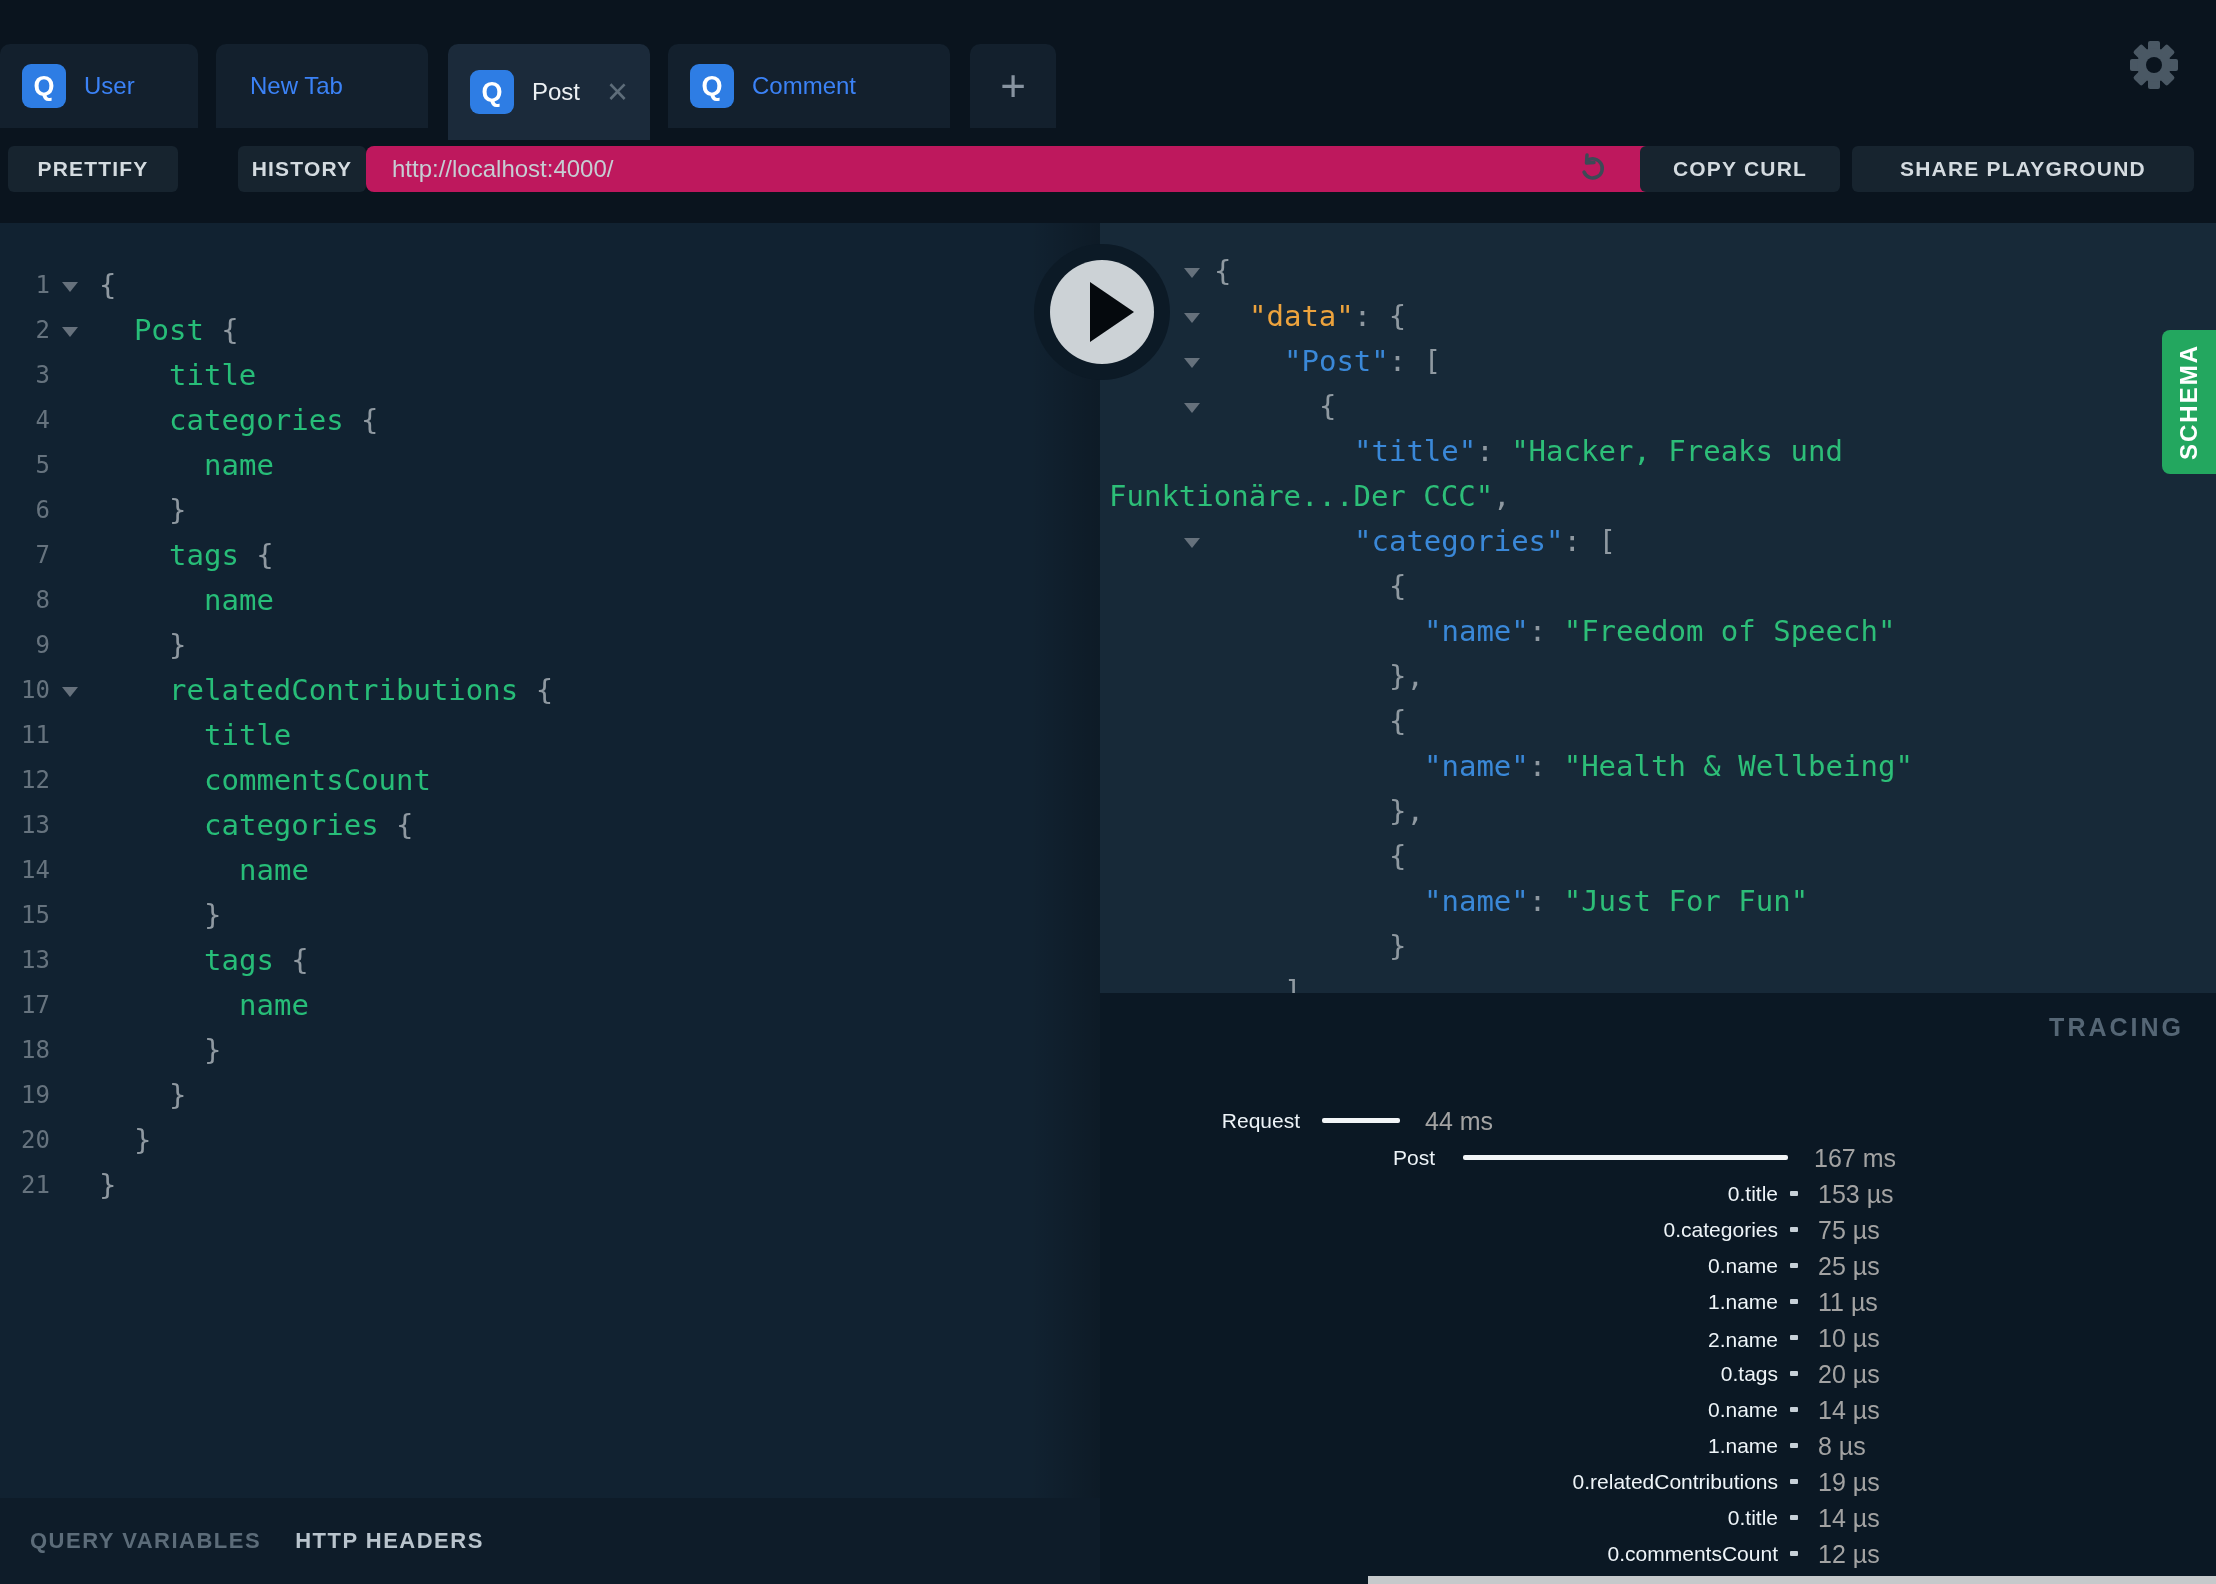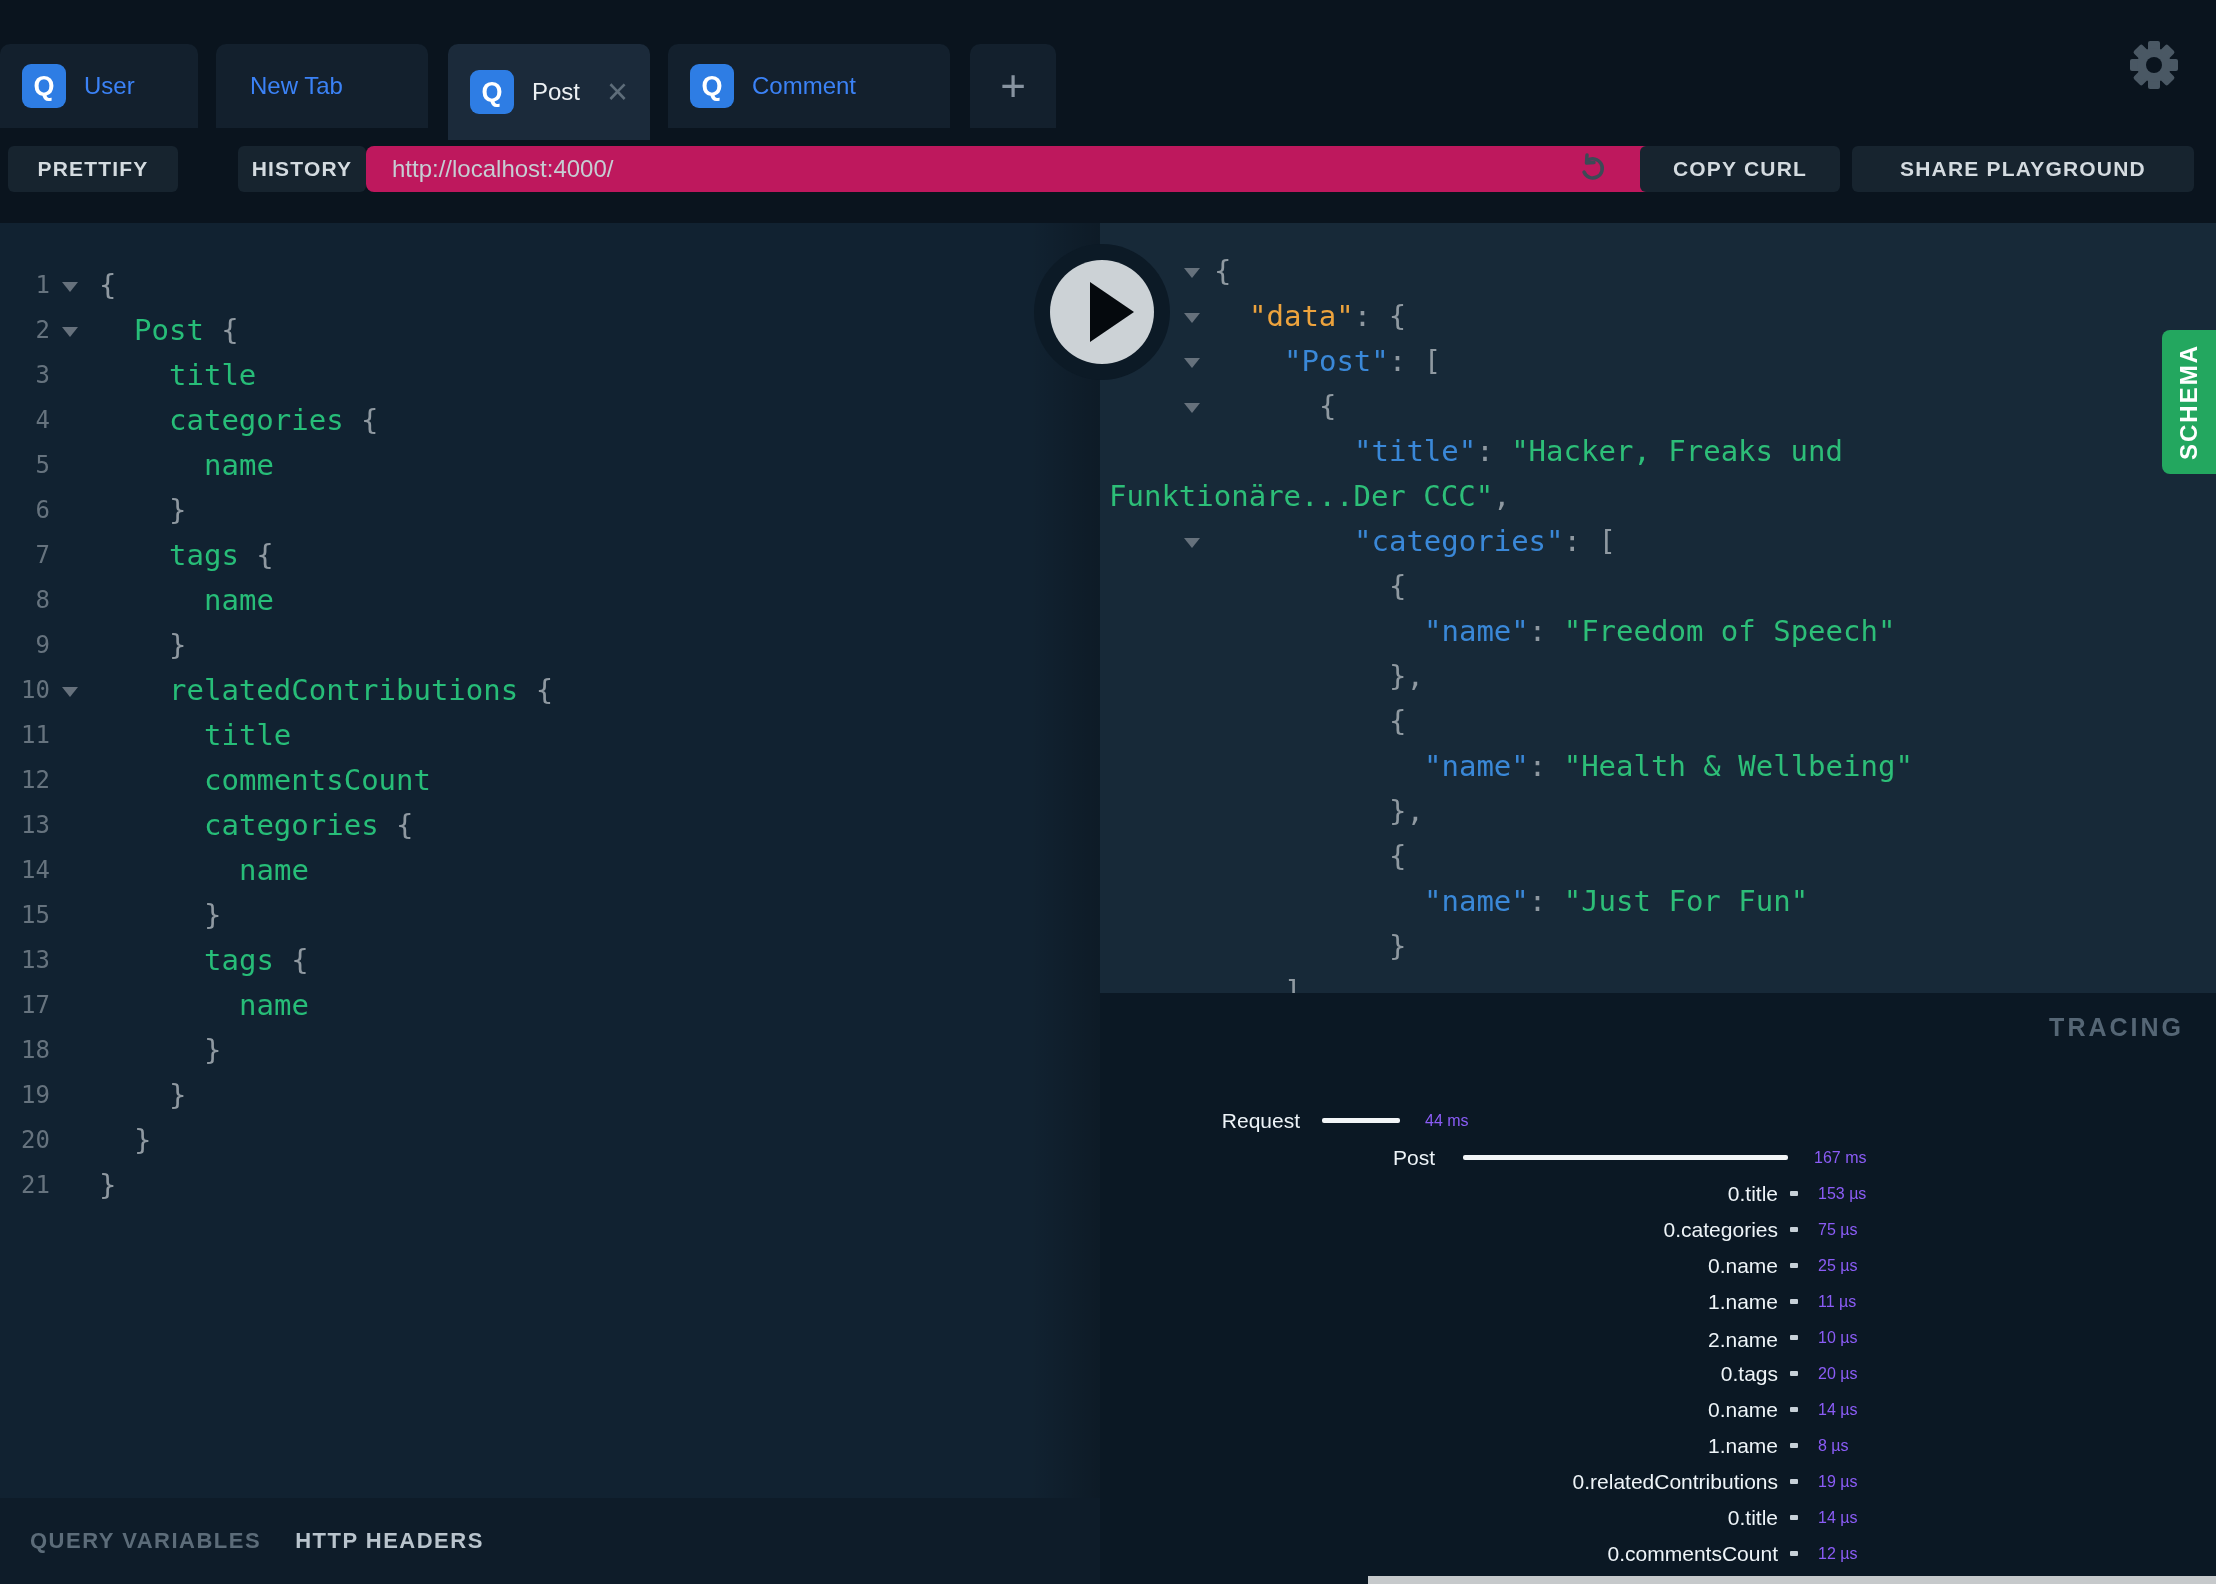--- a/index.html
+++ b/index.html
@@ -71,21 +71,21 @@
   
   .schema-tab { position:absolute; right:0; top:330px; width:54px; height:144px;
                 background:var(--schema-green,#23a75f); border-radius:8px 0 0 8px;
                 display:flex; align-items:center; justify-content:center; }
   .schema-tab span { writing-mode:vertical-rl; transform:rotate(180deg); color:#fff;
                      font-size:24px; font-weight:700; letter-spacing:2px; }
 
   
   .trace-label { position:absolute; height:36px; line-height:36px; color:#eef4f8;
                  font-size:21px; white-space:nowrap; }
-  .trace-dur { position:absolute; height:36px; line-height:36px; color:#8b5cf6; font-size:16px;
+  .trace-dur { position:absolute; height:36px; line-height:36px; color:#a3a3a3; font-size:25px;
                white-space:nowrap; }
   .trace-bar { position:absolute; height:5px; border-radius:2px; background:#f2f5f7; }
   .trace-dot { position:absolute; width:8px; height:5px; border-radius:1px; background:#c7d0d8; }
 </style>
 </head>
 <body>
 
 <div id="app">
 
   <div class="topbar">

